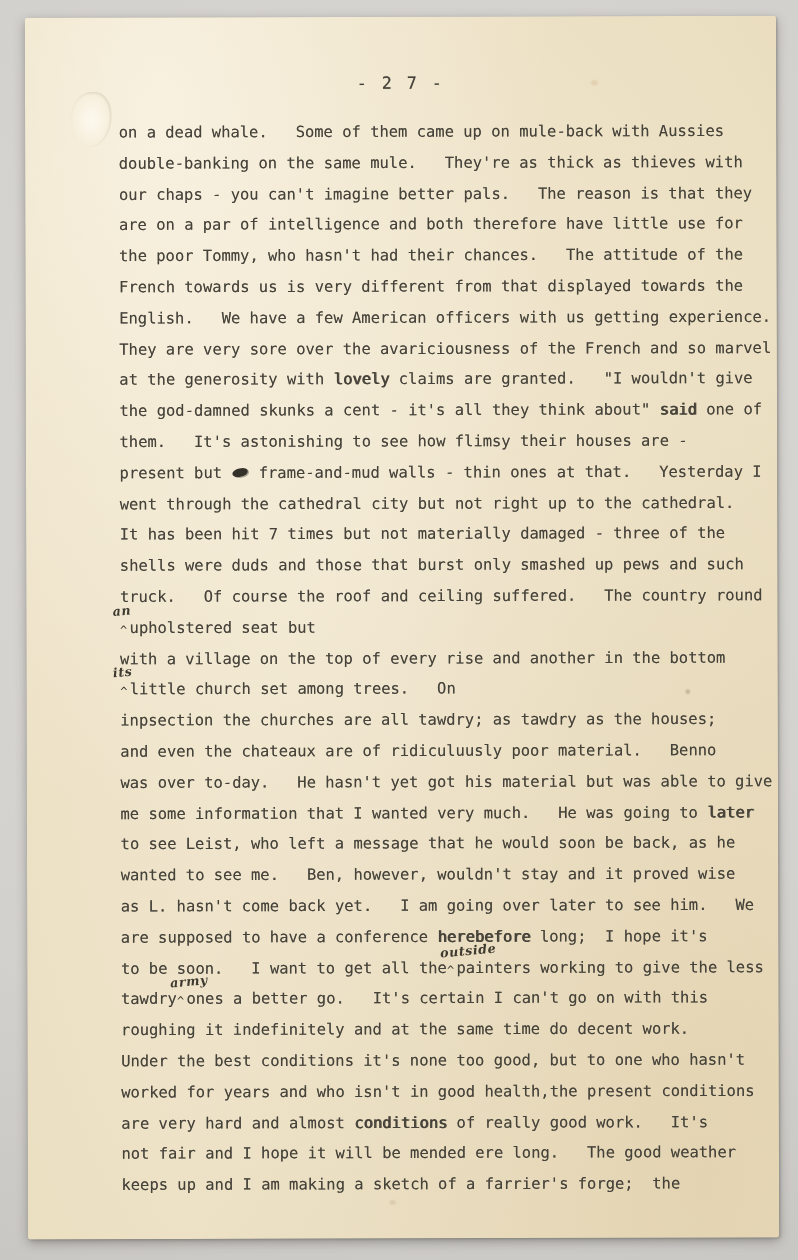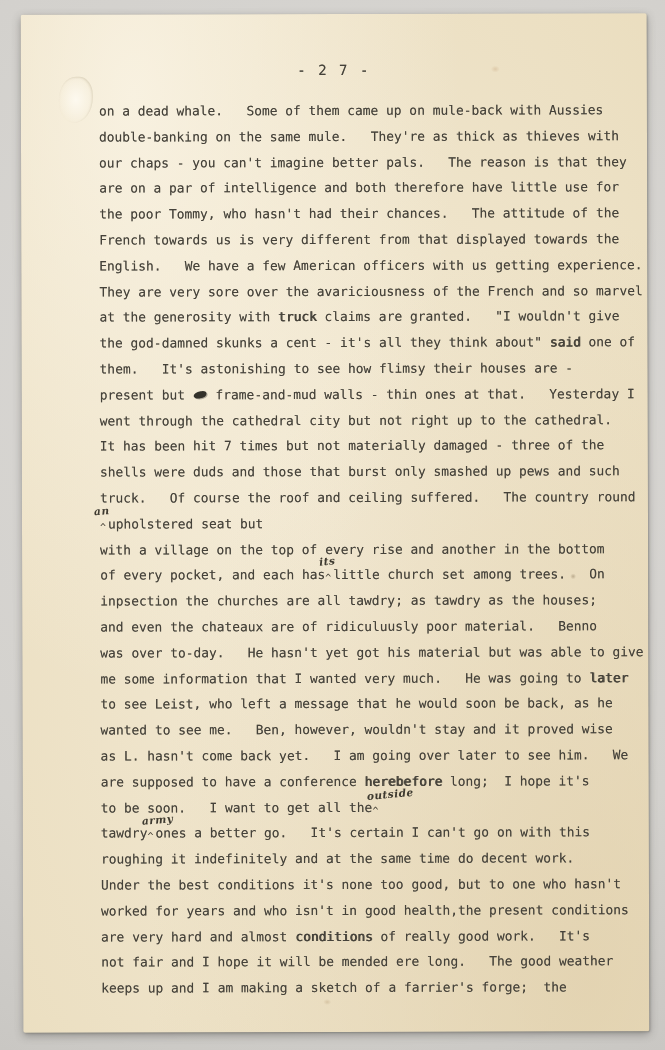--- a/index.html
+++ b/index.html
@@ -74,40 +74,40 @@
     <div class="page-number">- 2 7 -</div>
     <div class="text-body">
         <div class="line"><span>on a dead whale.   Some of them came up on mule-back with Aussies</span></div>
         <div class="line"><span>double-banking on the same mule.   They're as thick as thieves with</span></div>
         <div class="line"><span>our chaps - you can't imagine better pals.   The reason is that they</span></div>
         <div class="line"><span>are on a par of intelligence and both therefore have little use for</span></div>
         <div class="line"><span>the poor Tommy, who hasn't had their chances.   The attitude of the</span></div>
         <div class="line"><span>French towards us is very different from that displayed towards the</span></div>
         <div class="line"><span>English.   We have a few American officers with us getting experience.</span></div>
         <div class="line"><span>They are very sore over the avariciousness of the French and so marvel</span></div>
-        <div class="line"><span>at the generosity with </span><span class="ot">truck</span><span> claims are granted.   "I wouldn't give</span></div>
+        <div class="line"><span>at the generosity with </span><span class="ot">lovely</span><span> claims are granted.   "I wouldn't give</span></div>
         <div class="line"><span>the god-damned skunks a cent - it's all they think about" </span><span class="ot">said</span><span> one of</span></div>
         <div class="line"><span>them.   It's astonishing to see how flimsy their houses are -</span></div>
         <div class="line"><span>present but </span><span class="blob"></span><span> frame-and-mud walls - thin ones at that.   Yesterday I</span></div>
         <div class="line"><span>went through the cathedral city but not right up to the cathedral.</span></div>
         <div class="line"><span>It has been hit 7 times but not materially damaged - three of the</span></div>
         <div class="line"><span>shells were duds and those that burst only smashed up pews and such</span></div>
         <div class="line"><span>truck.   Of course the roof and ceiling suffered.   The country round</span></div>
         <div class="line"><span class="ins"><span class="hand">an</span><span class="caret">^</span></span><span>upholstered seat but</span></div>
         <div class="line"><span>with a village on the top of every rise and another in the bottom</span></div>
-        <div class="line"><span>of every pocket, and each has</span><span class="ins"><span class="hand">its</span><span class="caret">^</span></span><span>little church set among trees.   On</span></div>
+        <div class="line"><span class="ins"><span class="hand">its</span><span class="caret">^</span></span><span>little church set among trees.   On</span></div>
         <div class="line"><span>inpsection the churches are all tawdry; as tawdry as the houses;</span></div>
         <div class="line"><span>and even the chateaux are of ridiculuusly poor material.   Benno</span></div>
         <div class="line"><span>was over to-day.   He hasn't yet got his material but was able to give</span></div>
         <div class="line"><span>me some information that I wanted very much.   He was going to </span><span class="ot">later</span></div>
         <div class="line"><span>to see Leist, who left a message that he would soon be back, as he</span></div>
         <div class="line"><span>wanted to see me.   Ben, however, wouldn't stay and it proved wise</span></div>
         <div class="line"><span>as L. hasn't come back yet.   I am going over later to see him.   We</span></div>
         <div class="line"><span>are supposed to have a conference </span><span class="ot">herebefore</span><span> long;  I hope it's</span></div>
-        <div class="line"><span>to be soon.   I want to get all the</span><span class="ins"><span class="hand">outside</span><span class="caret">^</span></span></div>
+        <div class="line"><span>to be soon.   I want to get all the</span><span class="ins"><span class="hand">outside</span><span class="caret">^</span></span><span>painters working to give the less</span></div>
         <div class="line"><span>tawdry</span><span class="ins"><span class="hand">army</span><span class="caret">^</span></span><span>ones a better go.   It's certain I can't go on with this</span></div>
         <div class="line"><span>roughing it indefinitely and at the same time do decent work.</span></div>
         <div class="line"><span>Under the best conditions it's none too good, but to one who hasn't</span></div>
         <div class="line"><span>worked for years and who isn't in good health,the present conditions</span></div>
         <div class="line"><span>are very hard and almost </span><span class="ot">conditions</span><span> of really good work.   It's</span></div>
         <div class="line"><span>not fair and I hope it will be mended ere long.   The good weather</span></div>
         <div class="line"><span>keeps up and I am making a sketch of a farrier's forge;  the</span></div>
       </div>
   </div>
 </div>

